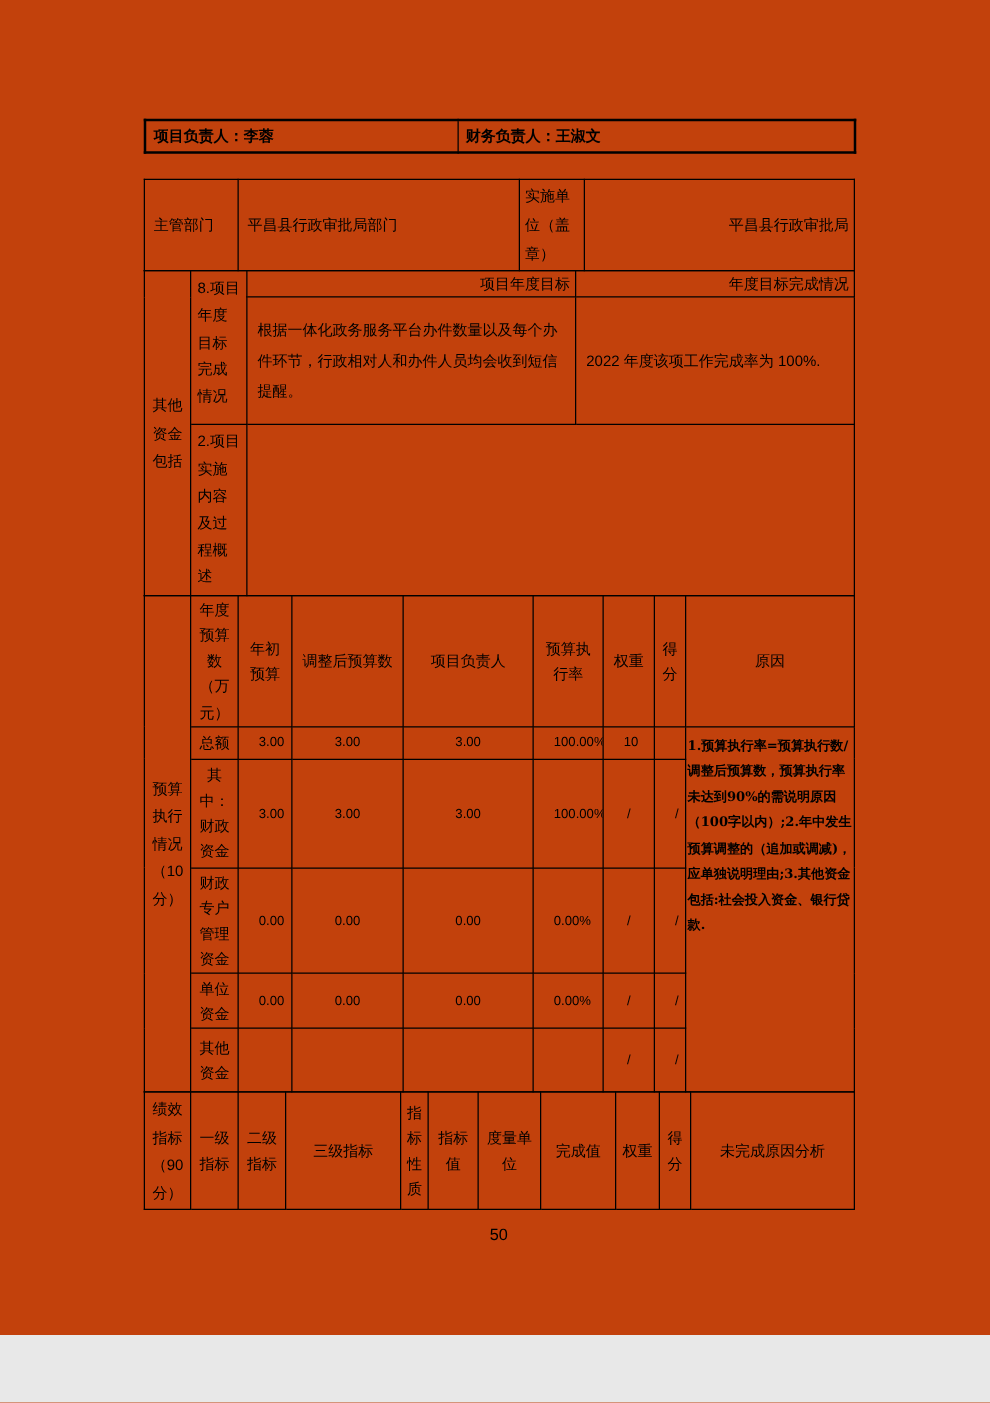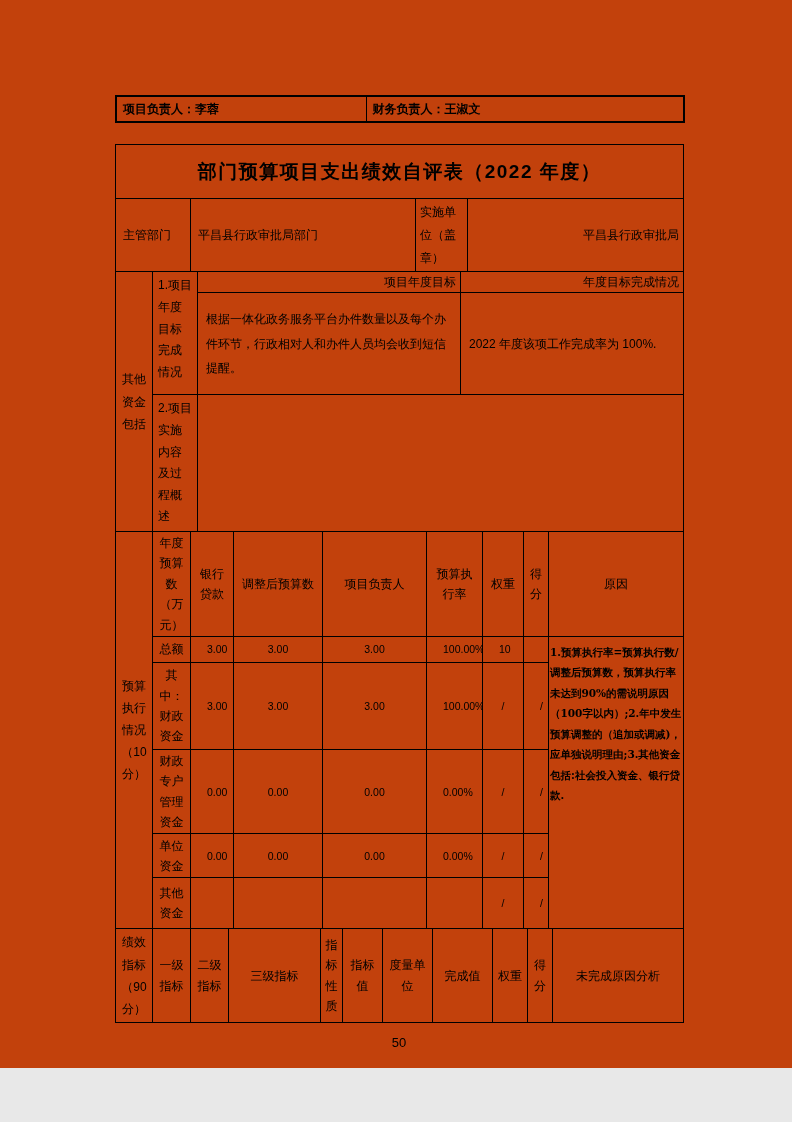--- a/index.html
+++ b/index.html
@@ -45,30 +45,20 @@
       <tbody>
           <tr>
         <td class="l">项目负责人：李蓉</td>
         <td class="l">财务负责人：王淑文</td>
       </tr>
     </tbody>
       </table>
 
     <div class="spacer"></div>
 
-    <table>
-      <colgroup>
-          <col style="width:568px">
-        </colgroup>
-      <tbody>
-          <tr style="height:54px">
-        <td class="title-cell">部门预算项目支出绩效自评表（2022 年度）</td>
-      </tr>
-    </tbody>
-      </table>
 
 
     <table class="sec">
       <colgroup>
           <col style="width:75px">
           <col style="width:225px">
           <col style="width:52px">
           <col style="width:216px">
         </colgroup>
       <tbody>
@@ -84,21 +74,21 @@
     <table class="sec">
       <colgroup>
           <col style="width:37px">
           <col style="width:45px">
           <col style="width:263px">
           <col style="width:223px">
         </colgroup>
       <tbody>
           <tr style="height:21px">
         <td class="vlabel" rowspan="3">其他资金包括</td>
-        <td class="sublabel" rowspan="2">1.项目年度目标完成情况</td>
+        <td class="sublabel" rowspan="2">8.项目年度目标完成情况</td>
         <td class="c">项目年度目标</td>
         <td class="c">年度目标完成情况</td>
       </tr>
       <tr style="height:102px">
         <td class="goal">根据一体化政务服务平台办件数量以及每个办件环节，行政相对人和办件人员均会收到短信提醒。</td>
         <td class="goal">2022 年度该项工作完成率为 100%.</td>
       </tr>
       <tr style="height:124px">
         <td class="sublabel">2.项目实施内容及过程概述</td>
         <td colspan="2"></td>
@@ -115,21 +105,21 @@
         <col style="width:104px">
           <col style="width:56px">
           <col style="width:41px">
           <col style="width:25px">
           <col style="width:135px">
       </colgroup>
       <tbody>
           <tr style="height:104px">
         <td class="vlabel" rowspan="6">预算执行情况（10分）</td>
         <td class="hdr">年度预算数（万元）</td>
-        <td class="hdr">银行贷款</td>
+        <td class="hdr">年初预算</td>
         <td class="hdr">调整后预算数</td>
         <td class="hdr">项目负责人</td>
         <td class="hdr">预算执行率</td>
         <td class="hdr">权重</td>
         <td class="hdr">得分</td>
         <td class="hdr">原因</td>
       </tr>
       <tr style="height:26px">
         <td class="hdr">总额</td>
         <td class="num">3.00</td>

